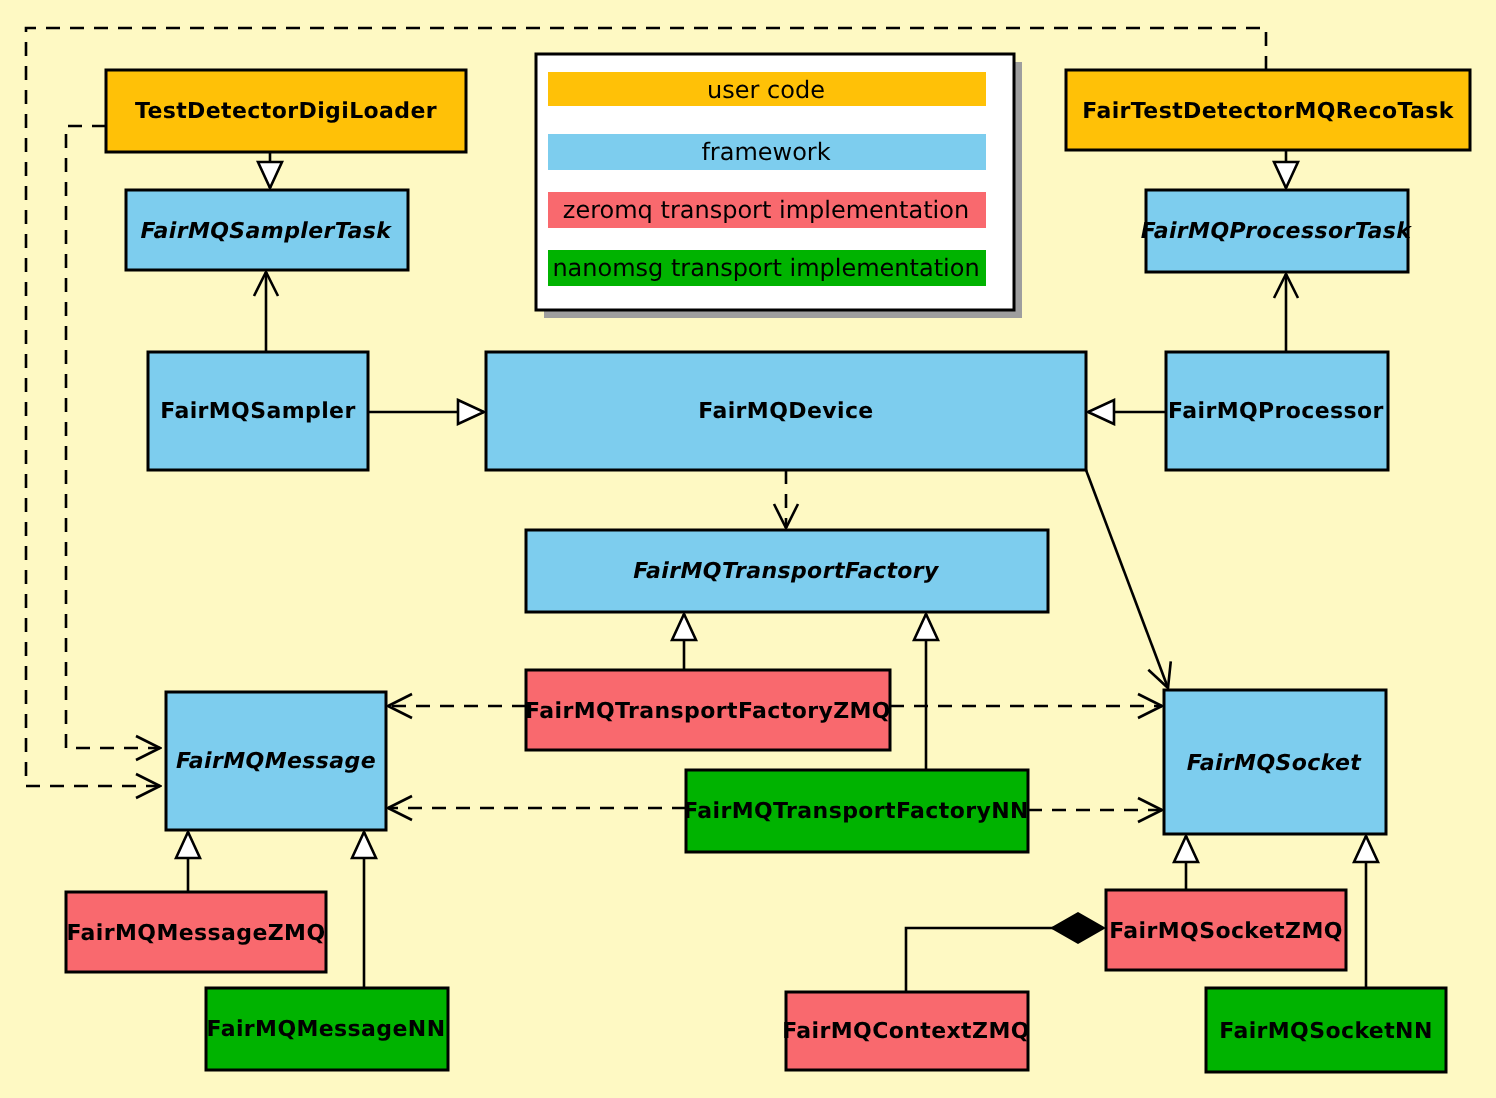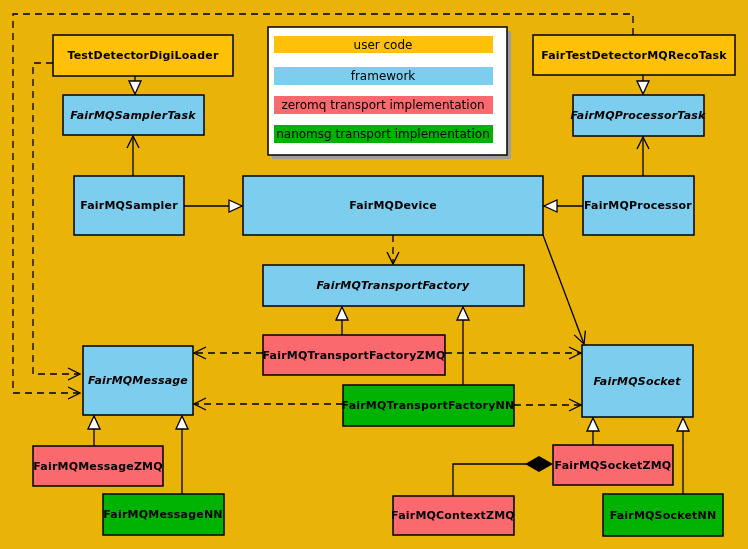--- a/index.html
+++ b/index.html
@@ -1,16 +1,16 @@
 <!DOCTYPE html>
 <html><head>
 <meta charset="utf-8">
 <style>
   html,body { margin:0; padding:0; background:#ffffff; }
-  #canvas { width:748px; height:549px; position:relative; background:#eab308; overflow:hidden; }
+  #canvas { width:748px; height:549px; position:relative; background:#fef9c3; overflow:hidden; }
   svg { display:block; }
   .edge   { stroke:#000000; stroke-width:1.3; fill:none; }
   .dashed { stroke-dasharray:7 5; }
   .node-rect { stroke:#000000; stroke-width:1.5; }
   .nlabel { font:bold 11px "DejaVu Sans", sans-serif; letter-spacing:0.2px; text-anchor:middle; fill:#000000; }
   .abstract { font-style:italic; }
   .llabel { font:12px "DejaVu Sans", sans-serif; text-anchor:middle; fill:#000000; }
   .legend-frame { fill:#ffffff; stroke:#000000; stroke-width:1.5; }
 </style>
 </head>

